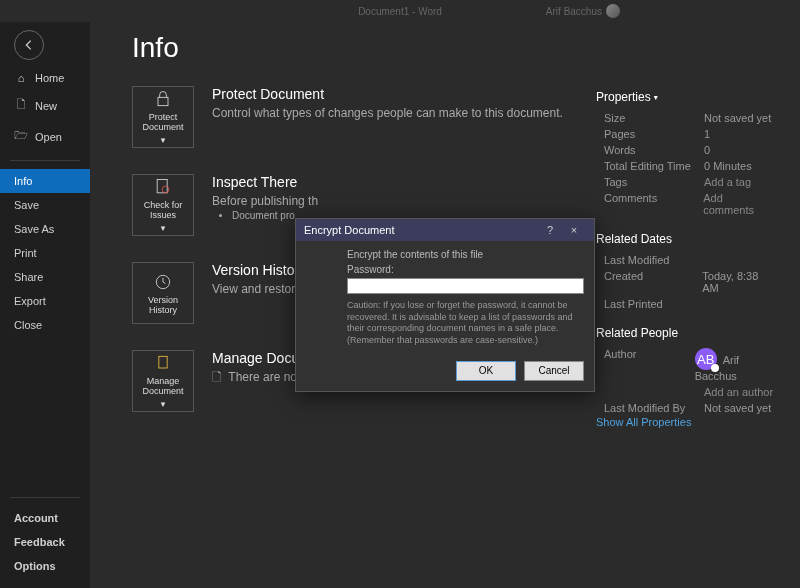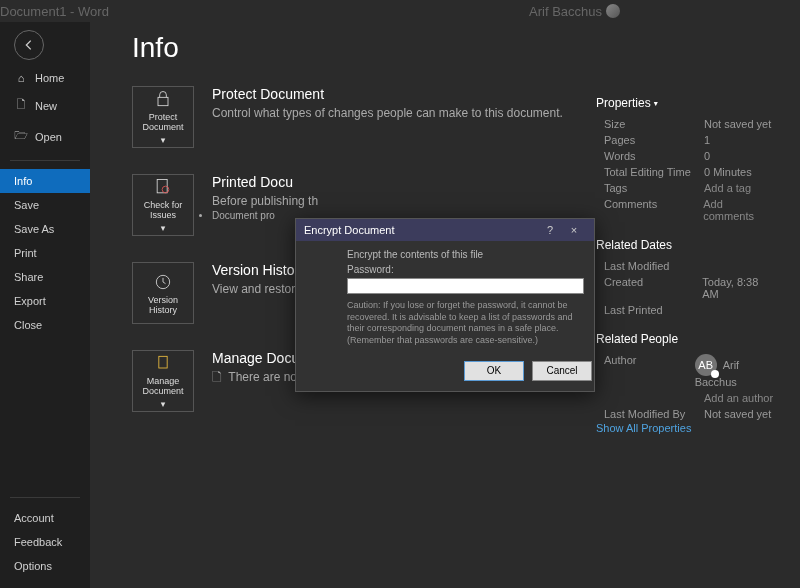--- a/index.html
+++ b/index.html
@@ -1,54 +1,54 @@
 <!DOCTYPE html>
 <html><head>
 <meta charset="utf-8">
 <style>
 *{box-sizing:border-box;margin:0;padding:0;font-family:"Segoe UI",Arial,sans-serif;}
 body{background:#2b2b2b;width:800px;height:588px;overflow:hidden;color:#ccc;font-size:11px;position:relative;}
-.titlebar{height:22px;display:flex;align-items:center;color:#666;font-size:13px;position:relative;}
+.titlebar{height:22px;display:flex;align-items:center;justify-content:center;color:#666;font-size:10px;position:relative;}
 .titlebar .user{position:absolute;right:180px;display:flex;align-items:center;gap:4px;}
 .titlebar .avatar-sm{width:14px;height:14px;border-radius:50%;background:linear-gradient(135deg,#888,#555);}
 .sidebar{position:absolute;left:0;top:22px;width:90px;height:566px;background:#1f1f1f;}
 .back{width:30px;height:30px;margin:8px 0 6px 14px;border:1px solid #666;border-radius:50%;display:flex;align-items:center;justify-content:center;color:#ccc;cursor:pointer;}
 .nav-item{display:flex;align-items:center;gap:7px;padding:6px 10px 6px 14px;color:#d0d0d0;cursor:pointer;font-size:11px;}
 .nav-item .ico{width:14px;display:flex;justify-content:center;}
 .nav-item.active{background:#0f6cbd;color:#fff;}
 .nav-sep{border-top:1px solid #3a3a3a;margin:8px 10px;}
-.nav-bottom{position:absolute;bottom:10px;left:0;right:0;}
+.nav-bottom{position:absolute;bottom:10px;left:0;right:0;font-weight:bold;}
 .main{position:absolute;left:90px;top:22px;right:0;bottom:0;padding:10px 24px 0 42px;overflow:hidden;}
 h1{font-weight:300;font-size:28px;color:#fff;margin-bottom:22px;}
 .content{display:flex;gap:24px;}
 .cards{width:440px;}
 .card{display:flex;gap:18px;margin-bottom:26px;}
 .tile{width:62px;height:62px;border:1px solid #555;display:flex;flex-direction:column;align-items:center;justify-content:center;gap:3px;color:#ddd;cursor:pointer;text-align:center;font-size:9px;padding:2px;}
 .tile svg{width:20px;height:20px;}
 .card-body h3{color:#fff;font-size:14px;font-weight:400;margin-bottom:3px;}
 .card-body p{font-size:12px;color:#aaa;line-height:1.4;}
-.card-body ul{margin-left:0;font-size:10px;color:#aaa;}
+.card-body ul{margin-left:20px;font-size:10px;color:#aaa;}
 .props{flex:1;font-size:11px;}
 .props h4{color:#fff;font-size:12px;font-weight:400;margin-bottom:6px;margin-top:14px;}
 .props .hdr{display:flex;align-items:center;gap:3px;}
 .prow{display:flex;padding:2px 0;margin-left:8px;}
 .plabel{width:100px;color:#999;}
 .pval{color:#999;}
 .pval.link{color:#888;}
-.avatar-md{width:22px;height:22px;border-radius:50%;background:#737373;color:#fff;display:inline-flex;align-items:center;justify-content:center;font-size:11px;margin-right:6px;position:relative;}
+.avatar-md{width:22px;height:22px;border-radius:50%;background:#8b5cf6;color:#fff;display:inline-flex;align-items:center;justify-content:center;font-size:13px;margin-right:6px;position:relative;}
 .av-badge{position:absolute;right:-2px;bottom:-2px;width:8px;height:8px;border-radius:50%;background:#fff;}
 .showall{color:#4fa3e0;cursor:pointer;display:block;}
 .dialog{position:absolute;left:295px;top:218px;width:300px;background:#323232;border:1px solid #555;box-shadow:0 4px 20px rgba(0,0,0,.6);z-index:10;}
 .dialog .dtitle{background:#3c3c5c;color:#fff;padding:5px 8px;font-size:11px;display:flex;align-items:center;}
 .dialog .dtitle .spacer{flex:1;}
 .dialog .dtitle .dbtn{width:24px;text-align:center;cursor:pointer;color:#ccc;}
 .dialog .dbody{padding:8px 10px;font-size:10px;color:#bbb;margin-left:41px;}
 .dialog input{width:100%;margin:3px 0 6px;padding:2px 3px;background:#fff;border:1px solid #888;font-size:10px;height:16px;}
 .dialog .caution{font-size:9px;line-height:1.3;color:#999;}
-.dialog .dfoot{display:flex;justify-content:flex-end;gap:8px;padding:6px 2px 10px;}
+.dialog .dfoot{display:flex;justify-content:flex-end;gap:8px;padding:6px 10px 10px;}
 .dialog .dfoot button{width:60px;height:20px;font-size:10px;background:#e1e1e1;border:1px solid #888;cursor:pointer;}
 .dialog .dfoot button.primary{border:1px solid #5b9bd5;}
 </style>
 </head>
 <body>
 
 <div class="titlebar">
   <span>Document1 - Word</span>
   <div class="user">
     <span>Arif Bacchus</span>
@@ -133,21 +133,21 @@
       <div class="card">
         <div class="tile">
           <svg viewBox="0 0 24 24">
               <rect x="5" y="3" width="12" height="16" stroke="#ddd" fill="none"></rect>
               <circle cx="15" cy="15" r="4" stroke="#d55" fill="none"></circle>
             </svg>
           <span>Check for Issues</span>
             <span>▾</span>
         </div>
         <div class="card-body">
-          <h3>Printed Docu</h3>
+          <h3>Inspect There</h3>
           <p>Before publishing th</p>
           <ul>
               <li>Document pro</li>
             </ul>
         </div>
       </div>
 
       <div class="card">
         <div class="tile">
           <svg viewBox="0 0 24 24">
@@ -172,21 +172,21 @@
         </div>
         <div class="card-body">
           <h3>Manage Document</h3>
           <p><span>🗋</span>&nbsp;&nbsp;<span>There are no unsaved changes.</span></p>
         </div>
       </div>
 
     </div>
 
     <div class="props">
-      <h4 class="hdr" style="margin-top:10px">
+      <h4 class="hdr" style="margin-top:4px">
           <span>Properties</span>
           <span style="font-size:8px">▾</span>
         </h4>
       <div class="prow">
           <span class="plabel">Size</span>
           <span class="pval">Not saved yet</span>
         </div>
       <div class="prow">
           <span class="plabel">Pages</span>
           <span class="pval">1</span>

